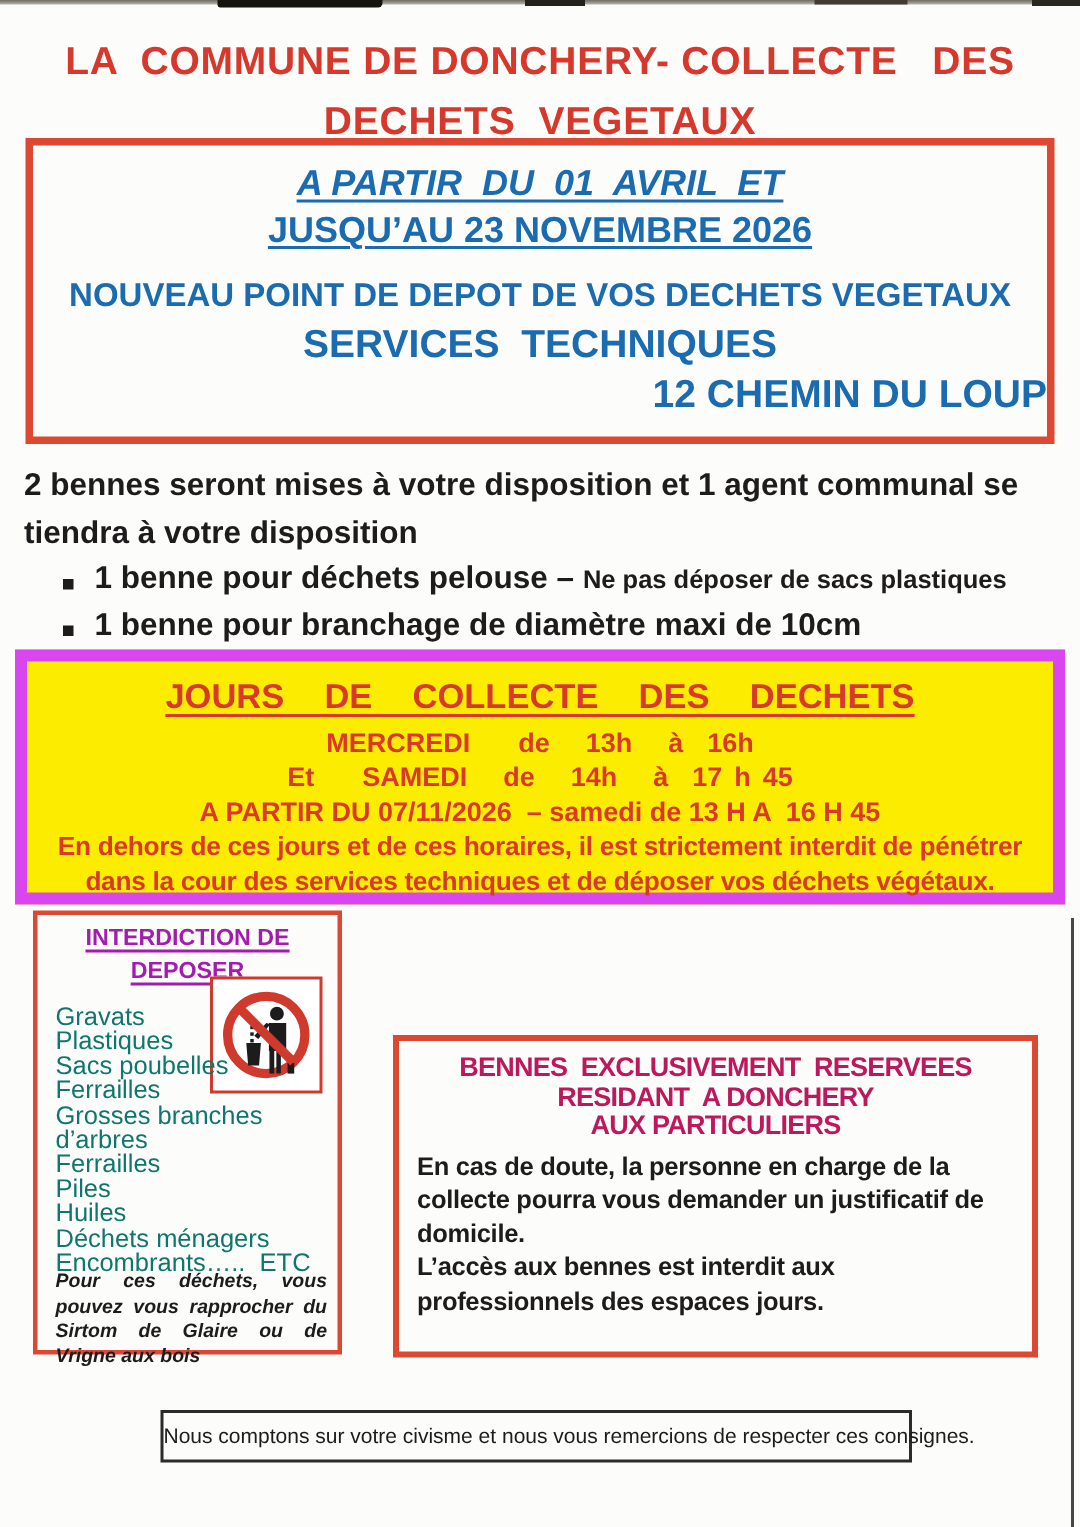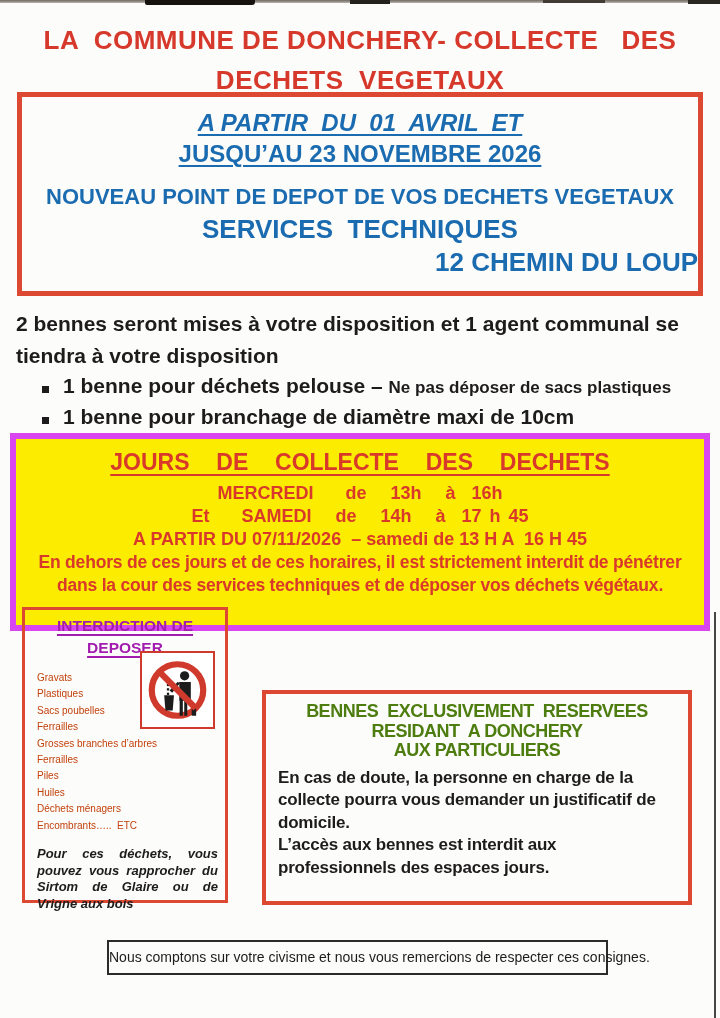--- a/index.html
+++ b/index.html
@@ -40,46 +40,46 @@
 
   
   #intro { left:16px; top:308px; width:688px; font-size:21px; font-weight:bold; line-height:31.5px; }
   #bullets { left:42px; top:374px; width:670px; }
   .bullet-row { display:flex; align-items:baseline; height:31px; font-weight:bold; }
   .sq { width:7px; height:7px; background:#1d1b1c; margin-right:14px; align-self:center; flex:0 0 auto; }
   .bullet-main { font-size:21px; }
   .bullet-note { font-size:17px; }
 
   
-  #days-box { left:10px; top:433px; width:700px; height:198px;
-    background:#fcec00; border:6px solid #d946ef; text-align:center;
+  #days-box { left:10px; top:433px; width:700px; height:170px;
+    background:#fcec00; border:8px solid #d946ef; text-align:center;
     color:#d8392b; font-weight:bold; padding-top:9px; }
   .db-title { font-size:23px; line-height:28px; word-spacing:7px;
     text-decoration:underline; text-decoration-thickness:2px; text-underline-offset:4px; }
   .db-l1 { margin-top:6px; font-size:18px; line-height:23px; word-spacing:3px; }
   .db-l2 { font-size:18px; line-height:23px; word-spacing:3px; }
   .db-l3 { font-size:18px; line-height:23px; }
   .db-w1 { font-size:17.5px; line-height:23px; letter-spacing:-.2px; white-space:nowrap; }
   .db-w2 { font-size:17.5px; line-height:22px; letter-spacing:-.2px; white-space:nowrap; }
 
   
   #forbid-box { left:22px; top:607px; width:206px; height:296px; border:3px solid #dd4833; }
   .fb-title { text-align:center; color:#a21caf; font-weight:bold; font-size:15.5px; line-height:22px;
     text-decoration:underline; text-decoration-thickness:2px; text-underline-offset:3px; }
   .fb-title.first { margin-top:5px; }
   #picto-frame { position:absolute; left:115px; top:41px; width:75px; height:78px;
     border:2px solid #cf3a2c; background:#fff; }
-  #forbid-list { position:absolute; left:12px; top:60px; font-size:10px; line-height:16.4px; color:#c2410c; }
+  #forbid-list { position:absolute; left:12px; top:60px; font-size:17px; line-height:16.4px; color:#0f766e; }
   #forbid-note { position:absolute; left:12px; top:236px; width:181px;
     font-size:13px; line-height:16.5px; font-weight:bold; font-style:italic; text-align:justify; }
 
   
   #reserved-box { left:262px; top:690px; width:430px; height:215px;
     border:4px solid #dd4833; padding:8px 12px 0 12px; }
-  .rb-title { text-align:center; color:#4d7c0f; font-weight:bold;
+  .rb-title { text-align:center; color:#be185d; font-weight:bold;
     font-size:18px; line-height:19.5px; letter-spacing:-.5px; }
   .rb-body { margin-top:6px; font-size:17px; line-height:22.5px; letter-spacing:-.2px; font-weight:bold; }
 
   
   #footer-box { left:107px; top:940px; width:501px; height:35px; border:2px solid #2b2b2b;
     text-align:center; font-size:14px; line-height:31px; white-space:nowrap; }
 </style>
 </head>
 <body>
 

